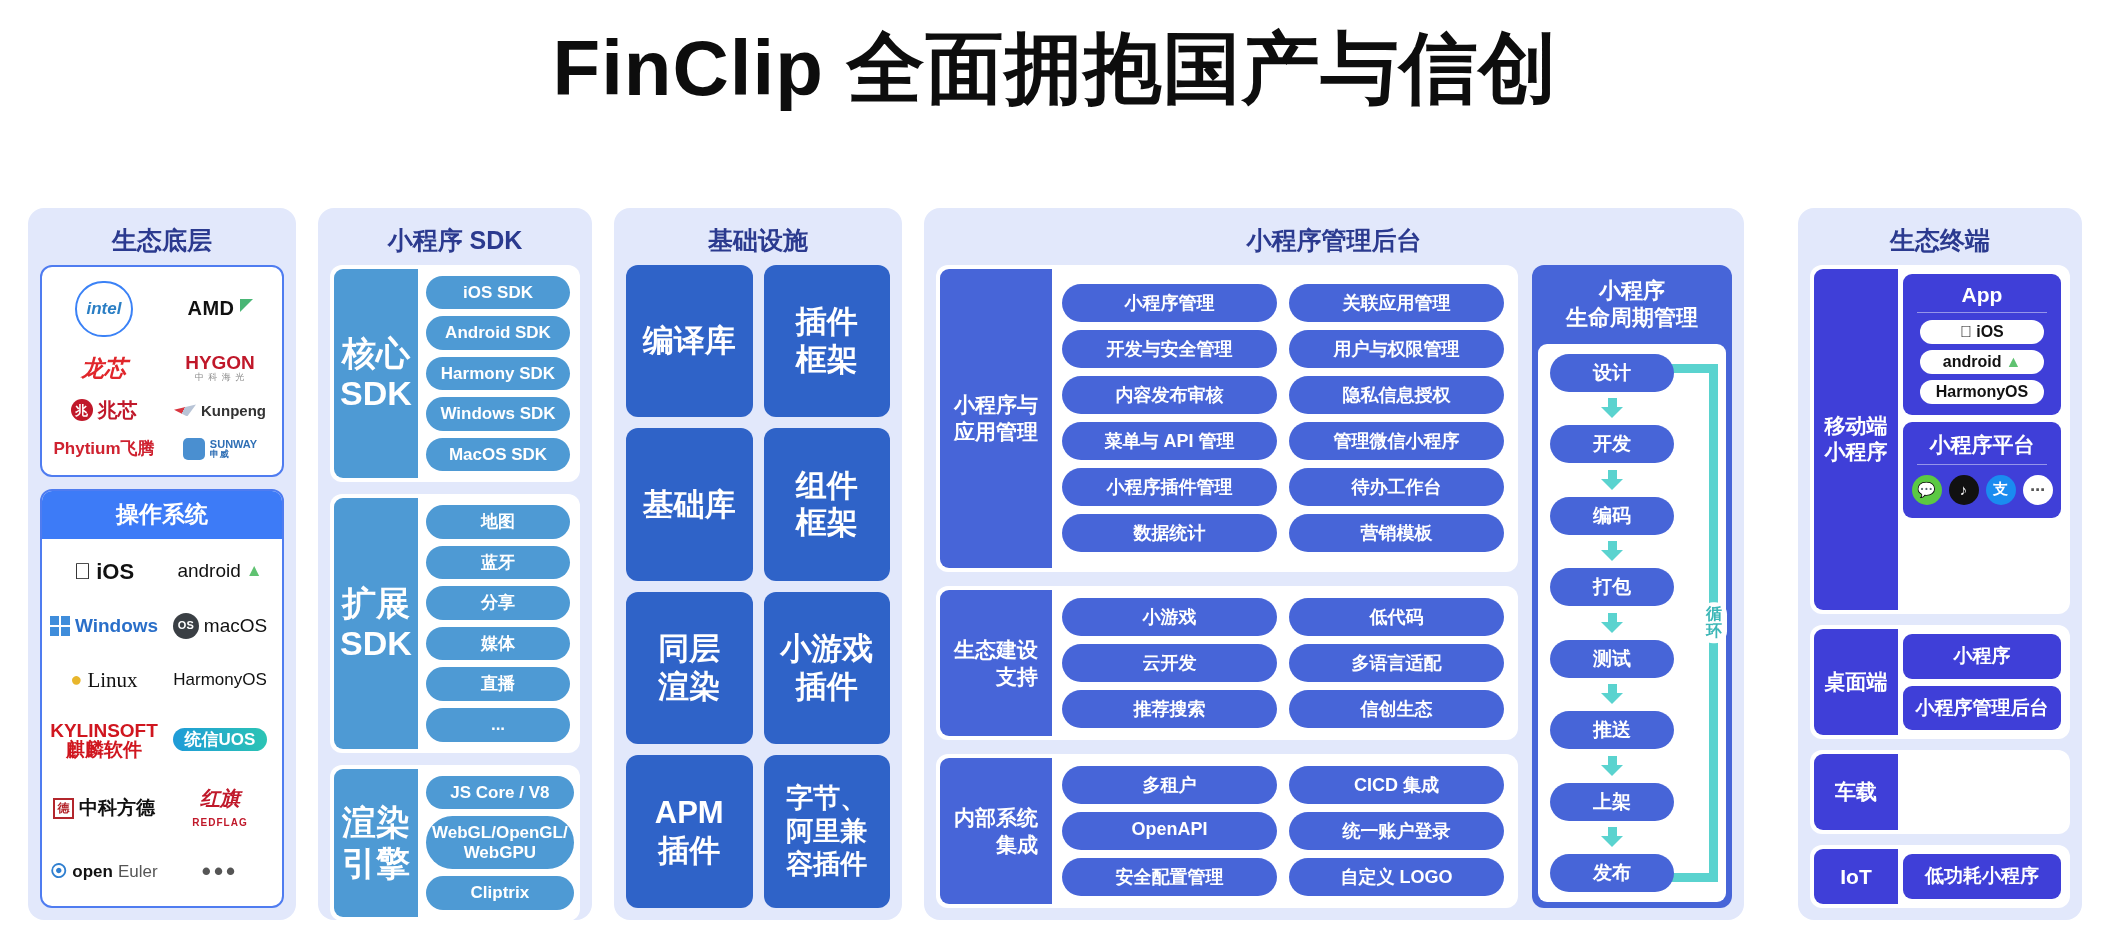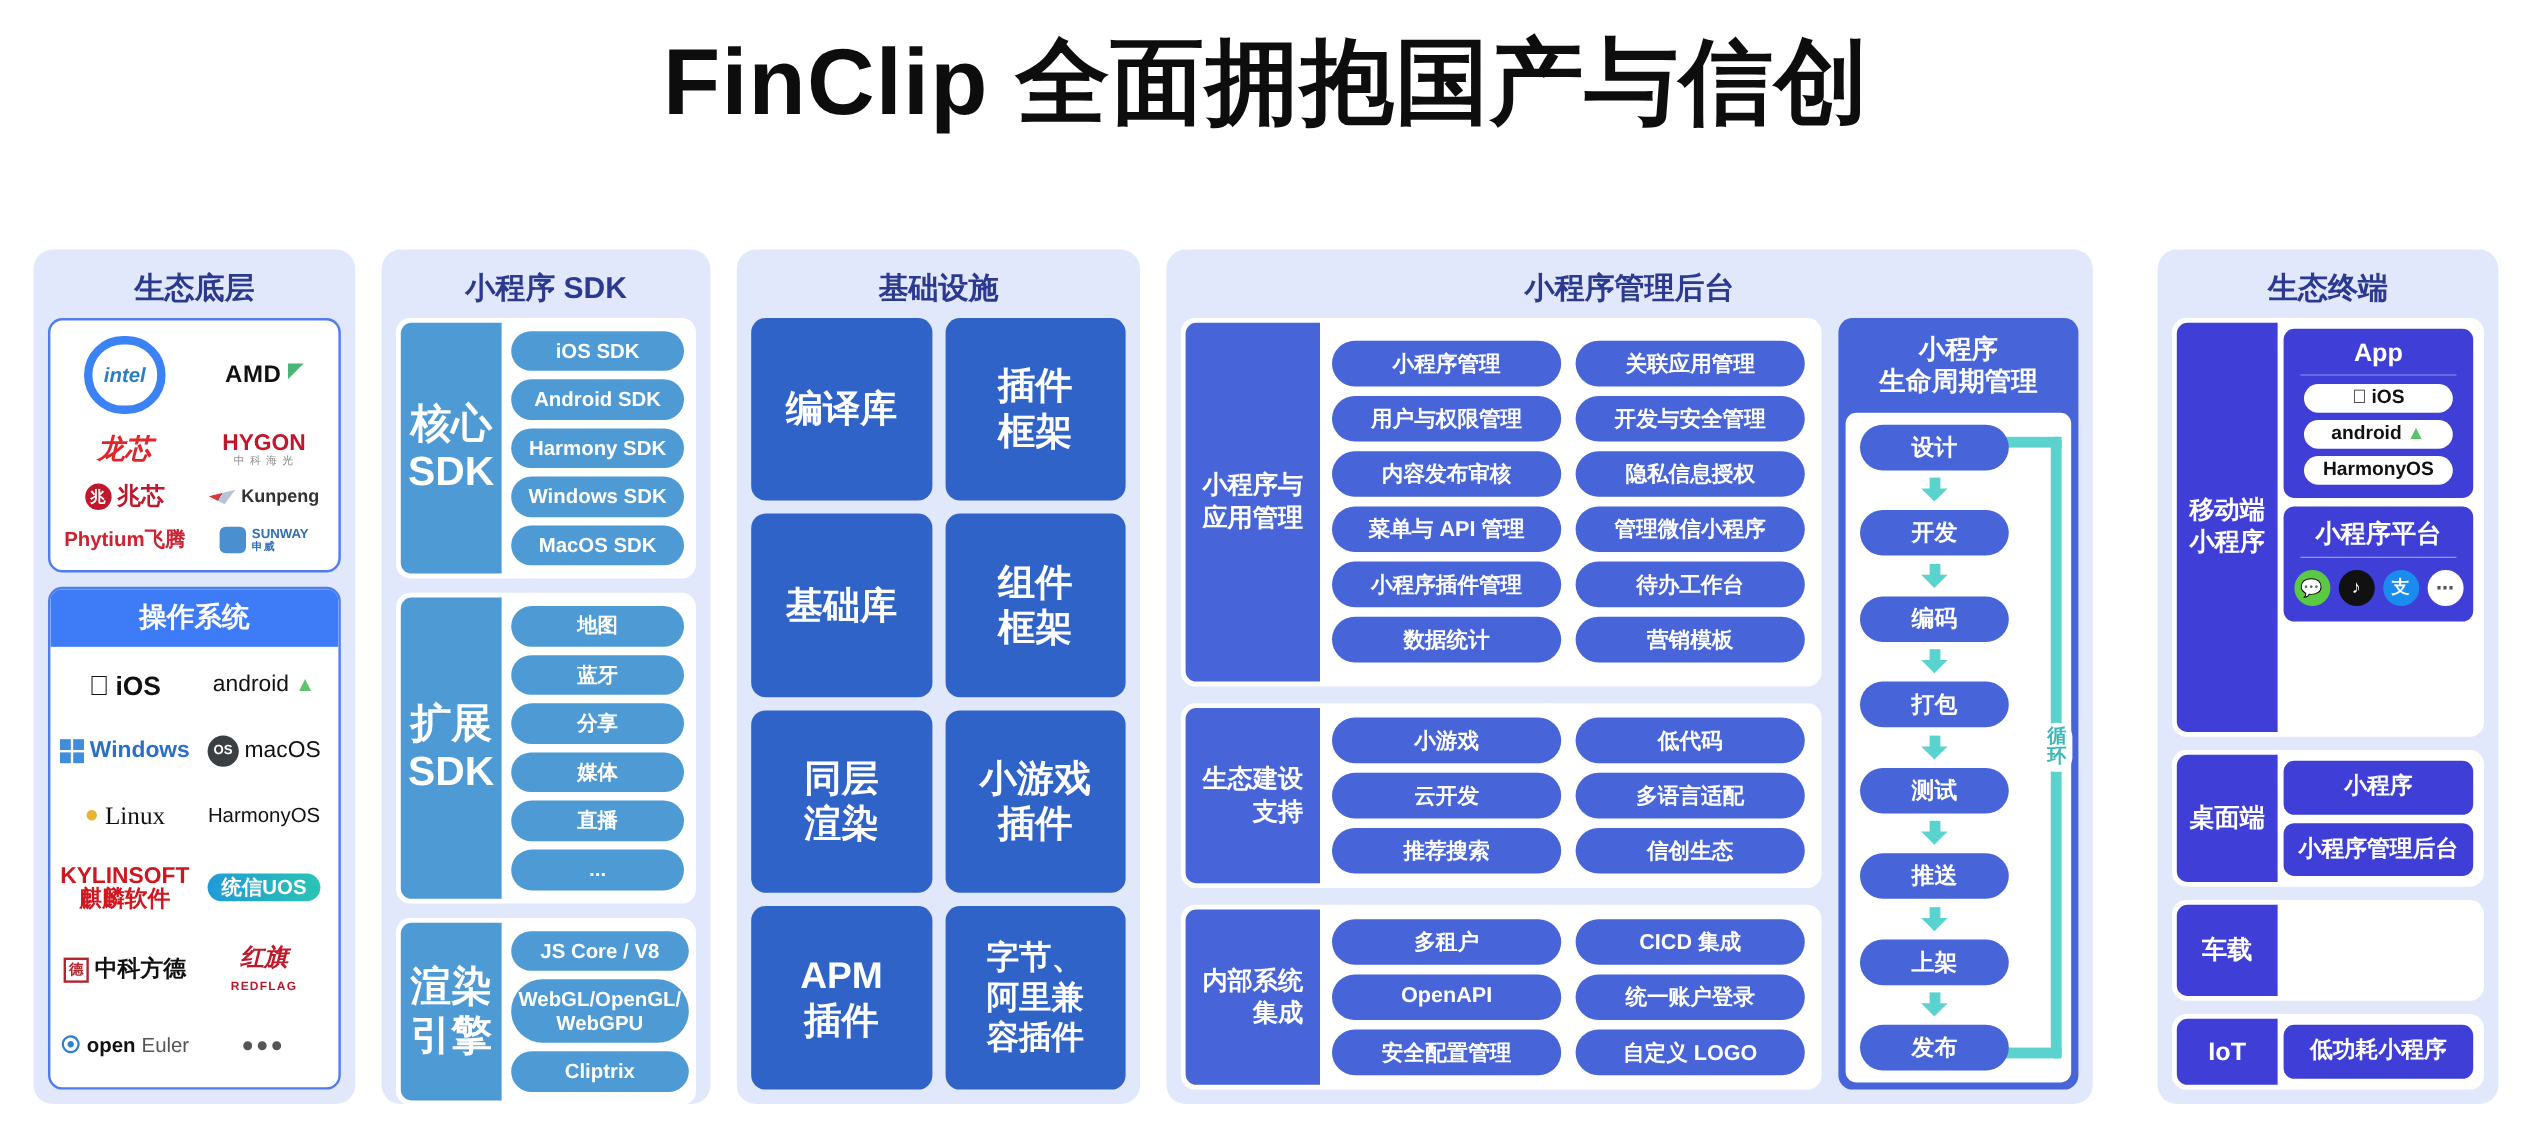--- a/index.html
+++ b/index.html
@@ -45,21 +45,21 @@
     text-align:center;
     color:#2b3a8f;
     font-weight:700;
     font-size:25px;
     line-height:1.1;
     padding:9px 0 10px;
     white-space:nowrap;
   }
   .col-1 { width:268px; }
   .col-2 { width:274px; }
-  .col-3 { width:336px; }
+  .col-3 { width:288px; }
   .col-4 { flex:1 1 auto; }
   .col-5 { width:284px;margin-left:32px; }
 
   
   .c1-card {
     background:#ffffff;
     border:2px solid #4f7cf0;
     border-radius:12px;
     overflow:hidden;
     display:flex;
@@ -79,21 +79,21 @@
     display:grid;
     grid-template-columns:1fr 1fr;
     align-items:center;
     justify-items:center;
     padding:8px 4px;
     row-gap:4px;
   }
   .logo { font-size:18px; display:flex; align-items:center; gap:5px; white-space:nowrap; line-height:1.05; }
   .logo small { font-size:9px; display:block; letter-spacing:1px; }
 
-  .lg-intel { color:#2a7ec4; font-weight:600; border:7px solid #3b82f6; border-radius:999px; padding:17px 10px; font-size:17px; font-style:italic;}
+  .lg-intel { color:#2a7ec4; font-weight:600; border:2px solid #3b82f6; border-radius:999px; padding:17px 10px; font-size:17px; font-style:italic;}
   .lg-amd { font-weight:800; color:#111; font-size:20px; letter-spacing:.5px; }
   .lg-amd i { display:inline-block; width:0;height:0;border-left:13px solid #49b675;border-bottom:13px solid transparent; transform:translateY(-3px);}
   .lg-loongson { color:#e0262b; font-weight:800; font-size:23px; font-style:italic;}
   .lg-hygon { color:#c0182a; font-weight:800; font-size:19px; text-align:center;}
   .lg-hygon small { color:#8b8b8b; font-weight:400; }
   .lg-zhaoxin { color:#c0182a; font-weight:800; font-size:20px; }
   .lg-zhaoxin .dot { background:#c0182a;color:#fff;border-radius:50%;width:22px;height:22px;display:inline-flex;align-items:center;justify-content:center;font-size:13px;}
   .lg-kunpeng { color:#333; font-weight:600; font-size:15px;}
   .lg-kunpeng .swoosh { display:inline-block;width:22px;height:12px;background:linear-gradient(120deg,#d9353f 0 45%,#b8c4d6 45% 100%);clip-path:polygon(0 45%,100% 0,60% 100%); }
   .lg-phytium { color:#cf2230; font-weight:800; font-size:17px;}
@@ -432,22 +432,22 @@
       <div class="col-title">小程序管理后台</div>
       <div class="c4-body">
 
         <div class="c4-main">
 
           <div class="grp" style="flex:2.05;">
             <div class="grp-left">小程序与<br>应用管理</div>
             <div class="grp-right">
               <div class="pill-b">小程序管理</div>
               <div class="pill-b">关联应用管理</div>
+              <div class="pill-b">开发与安全管理</div>
               <div class="pill-b">用户与权限管理</div>
-              <div class="pill-b">开发与安全管理</div>
               <div class="pill-b">内容发布审核</div>
               <div class="pill-b">隐私信息授权</div>
               <div class="pill-b">菜单与 API 管理</div>
               <div class="pill-b">管理微信小程序</div>
               <div class="pill-b">小程序插件管理</div>
               <div class="pill-b">待办工作台</div>
               <div class="pill-b">数据统计</div>
               <div class="pill-b">营销模板</div>
             </div>
           </div>

